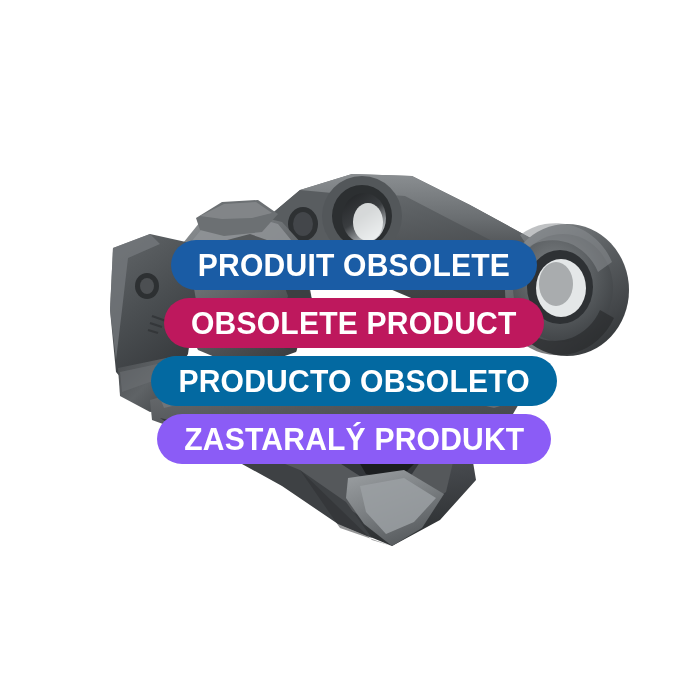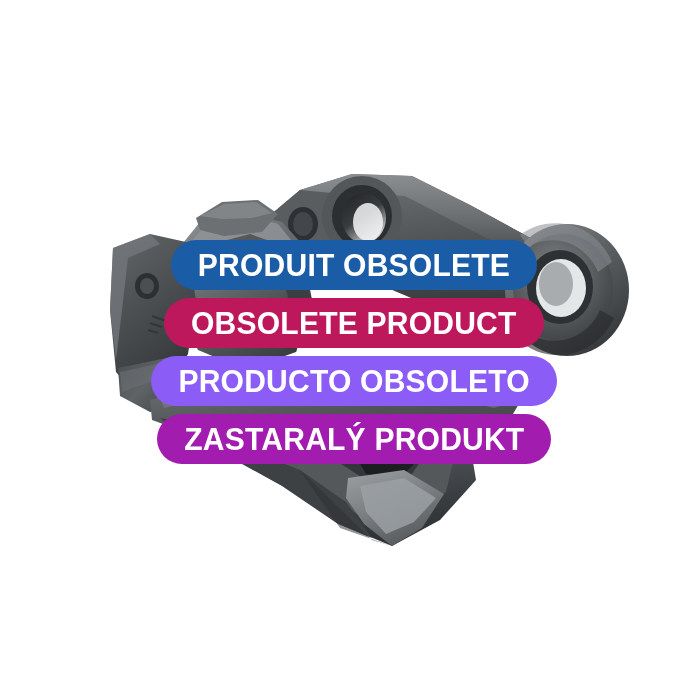--- a/index.html
+++ b/index.html
@@ -238,23 +238,23 @@
   <div id="badge-overlay">
 
     <div class="obsolete-badge" style="background-color: rgb(26, 92, 165); color: rgb(255, 255, 255);">
       <span class="badge-text">PRODUIT OBSOLETE</span>
     </div>
 
     <div class="obsolete-badge" style="background-color: #be185d; color: rgb(255, 255, 255);">
       <span class="badge-text">OBSOLETE PRODUCT</span>
     </div>
 
+    <div class="obsolete-badge" style="background-color: #0369a1; color: rgb(255, 255, 255);">
+      <span class="badge-text">PRODUCTO OBSOLETO</span>
+    </div>
+
     <div class="obsolete-badge" style="background-color: #8b5cf6; color: rgb(255, 255, 255);">
-      <span class="badge-text">PRODUCTO OBSOLETO</span>
-    </div>
-
-    <div class="obsolete-badge" style="background-color: #a21caf; color: rgb(255, 255, 255);">
       <span class="badge-text">ZASTARALÝ PRODUKT</span>
     </div>
 
   </div>
 
 </div>
 
 </body></html>

